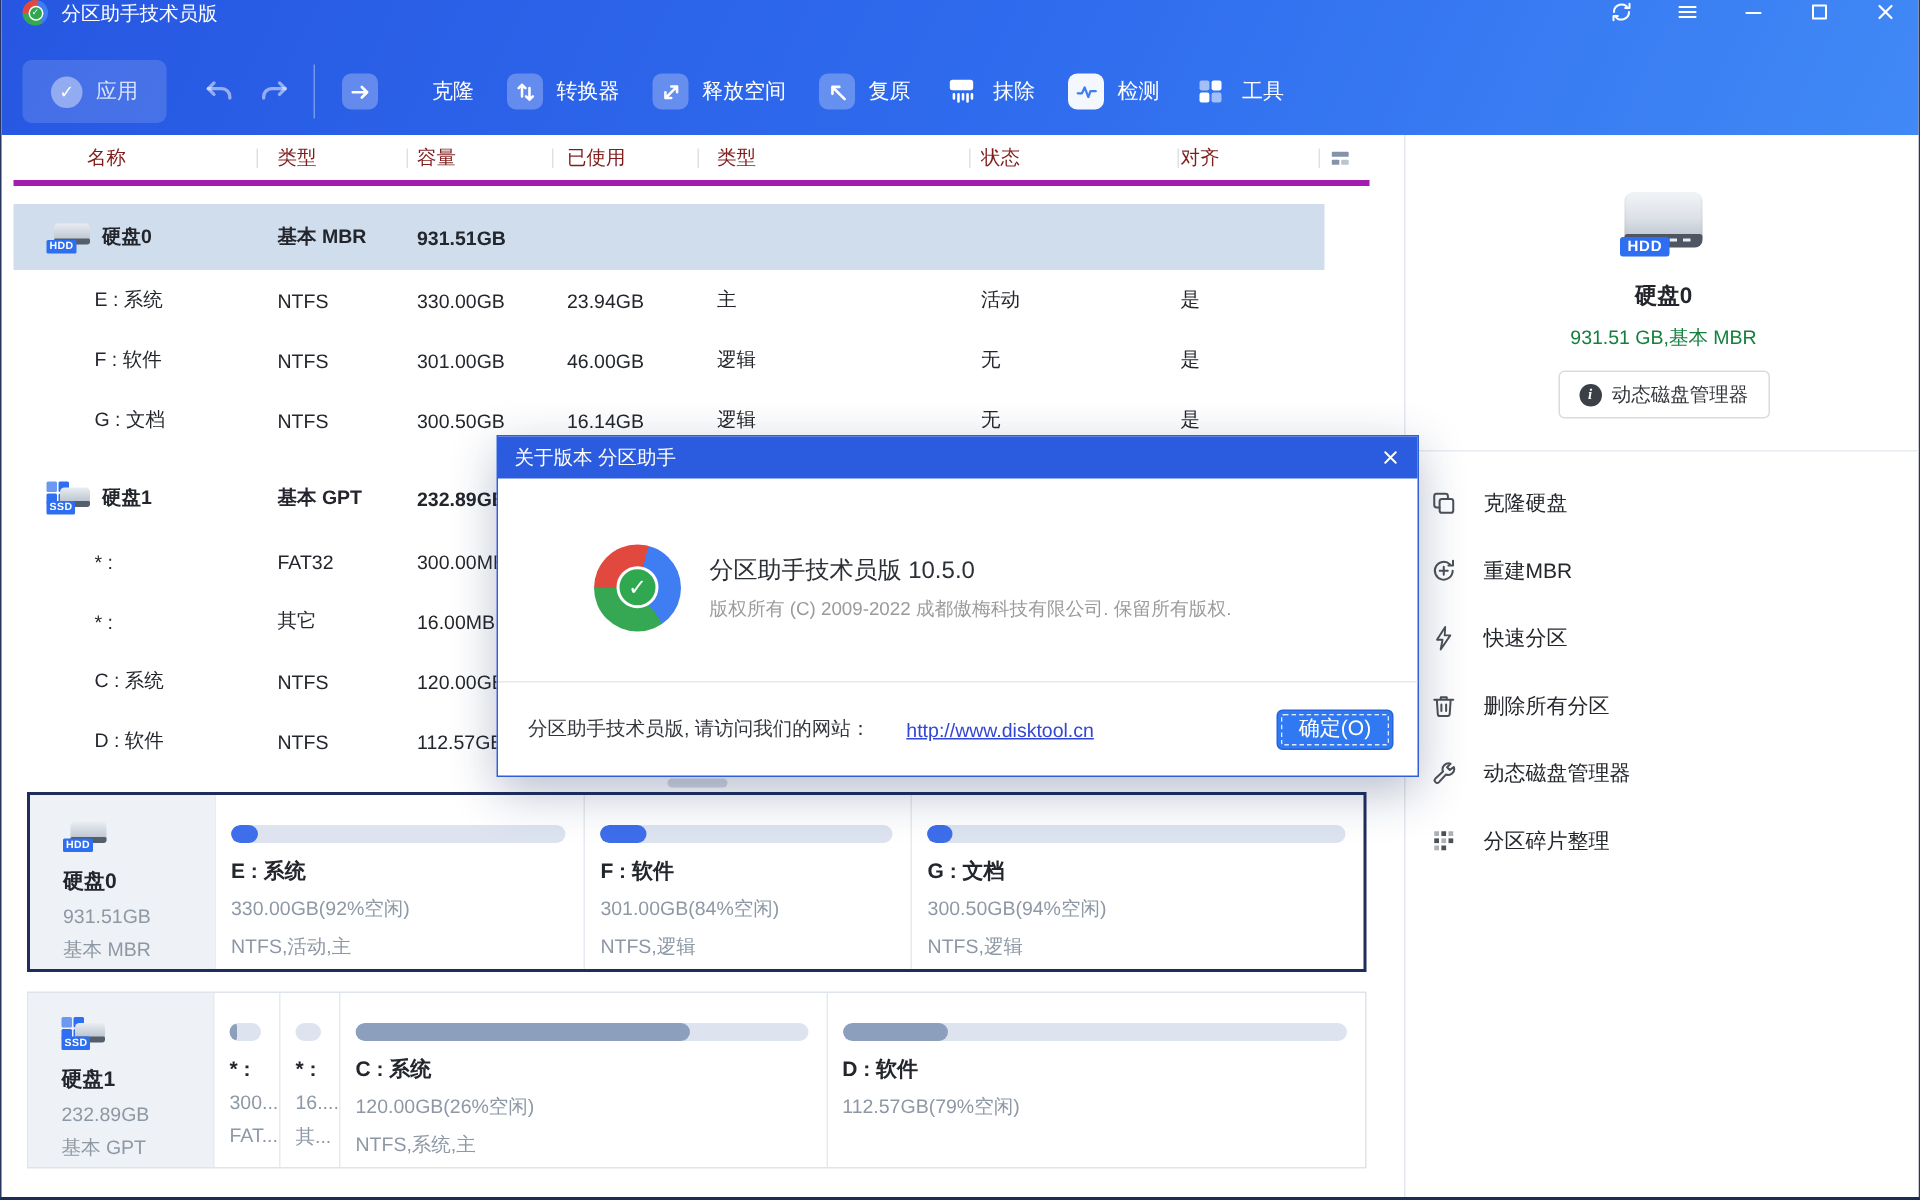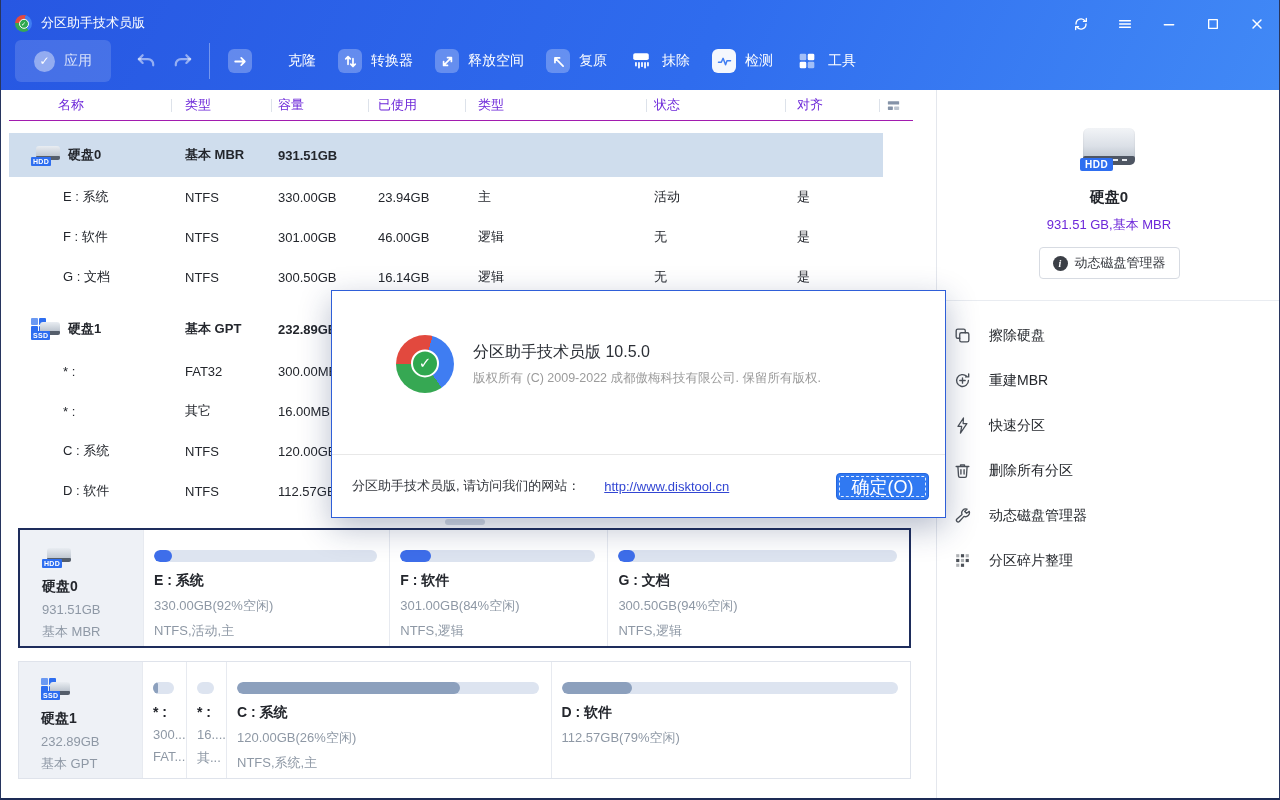--- a/index.html
+++ b/index.html
@@ -5,21 +5,21 @@
   html,body{margin:0;padding:0;}
   body{
     width:1280px;height:800px;position:relative;overflow:hidden;
     font-family:"Liberation Sans","DejaVu Sans",sans-serif;
     background:#ffffff;box-sizing:border-box;
     border-left:1px solid #27355f;border-right:1px solid #27355f;border-bottom:2px solid #1d2b55;
   }
   
   .bluezone{position:absolute;left:0;top:0;width:100%;height:90px;
     background:linear-gradient(115deg,#2757e2 0%,#2f6cee 55%,#4189f6 100%);}
-  .titlebar{height:32px;display:flex;align-items:flex-end;padding:0 14px;color:#fff;}
+  .titlebar{height:32px;display:flex;align-items:flex-start;padding:0 14px;color:#fff;}
   .app-title{font-size:13px;margin-left:9px;}
   .tb-actions{margin-left:auto;display:flex;align-items:center;gap:28px;}
   .tb-ico{width:16px;height:16px;color:#fff;cursor:pointer;display:inline-flex;}
   .tb-ico svg{width:16px;height:16px;}
   .pie{border-radius:50%;position:relative;
     background:conic-gradient(from 15deg,#3f7df2 0 130deg,#36a853 130deg 255deg,#e2493e 255deg 360deg);}
   .pie-sm{width:17px;height:17px;}
   .pie-lg{width:58px;height:58px;}
   .pie::after{content:"✓";position:absolute;left:50%;top:50%;transform:translate(-50%,-52%);
     background:#2fa84f;color:#fff;border-radius:50%;border:2px solid #fff;
@@ -40,32 +40,32 @@
   .tool-item:first-of-type{margin-left:18px;gap:36px;}
   .tool-ico{width:24px;height:24px;border-radius:6px;background:rgba(255,255,255,.27);
     display:flex;align-items:center;justify-content:center;color:#fff;}
   .tool-ico svg{width:17px;height:17px;}
   .tool-ico.bare{background:transparent;}
   .tool-ico.bare svg{width:22px;height:22px;}
   .tool-ico.solid{background:#f4f7fd;}
   
   .table{position:absolute;left:8px;top:90px;width:904px;}
   .thead{height:30px;display:grid;grid-template-columns:162px 100px 97px 97px 181px 139px 94px 1fr;
-    align-items:center;border-bottom:1px solid #a21caf;color:#6d28d9;font-size:13px;position:relative;}
+    align-items:center;border-bottom:4px solid #a21caf;color:#7f1d1d;font-size:13px;position:relative;}
   .thead .sep{position:absolute;top:9px;width:1px;height:13px;background:#dde2ea;}
   .cols-icon{position:absolute;right:12px;top:8px;width:15px;height:15px;color:#8593a8;cursor:pointer;}
   .cols-icon svg{width:15px;height:15px;}
   .trow{width:874px;height:40px;display:grid;grid-template-columns:162px 100px 97px 97px 181px 139px 94px 1fr;
     align-items:center;font-size:13px;color:#23262c;cursor:default;}
   .trow.disk{height:44px;font-weight:bold;}
   .trow.selected{background:#cfdded;}
   .trow.gap{margin-top:10px;}
   .tbody{padding-top:12px;}
   .c-pad1{padding-left:49px;} .c-pad2{padding-left:14px;} .c-pad3{padding-left:7px;}
-  .c-pad4{padding-left:10px;} .c-pad5{padding-left:13px;} .c-pad6{padding-left:8px;} .c-pad7{padding-left:12px;}
+  .c-pad4{padding-left:10px;} .c-pad5{padding-left:13px;} .c-pad6{padding-left:8px;} .c-pad7{padding-left:2px;}
   .name-disk{display:flex;align-items:center;gap:7px;padding-left:22px;}
   .name-part{padding-left:54px;}
   
   .mini-drive{width:30px;height:23px;position:relative;display:inline-block;flex:none;}
   .md-body{position:absolute;right:1px;top:2px;width:24px;height:13px;background:linear-gradient(#e9edf2,#b4bdc8);border-radius:3px 3px 1px 1px;}
   .md-strip{position:absolute;right:1px;top:12px;width:24px;height:4px;background:#555e6b;border-radius:1px 1px 2px 2px;}
   .md-badge{position:absolute;left:0;bottom:1px;background:#2e6ef0;color:#fff;font-size:7px;font-weight:bold;
     padding:0 2px;border-radius:1px;line-height:9px;letter-spacing:.3px;}
   .mini-drive.ssd .md-body{width:20px;top:4px;height:11px;}
   .mini-drive.ssd .md-strip{width:20px;top:13px;}
@@ -90,21 +90,21 @@
   .sidebar{position:absolute;left:935px;top:90px;width:344px;bottom:0;background:#fff;border-left:1px solid #e4e7ed;}
   .sb-top{text-align:center;padding-top:36px;}
   .drive-big{width:58px;height:47px;margin:0 auto;position:relative;}
   .db-body{position:absolute;left:3px;top:2px;width:52px;height:33px;border-radius:6px 6px 3px 3px;
     background:linear-gradient(180deg,#f2f4f7 0%,#dbe0e7 55%,#b7c0cb 100%);box-shadow:inset 0 -1px 2px rgba(0,0,0,.12);}
   .db-strip{position:absolute;left:3px;top:30px;width:52px;height:9px;background:#4e5663;border-radius:2px 2px 5px 5px;}
   .db-strip::after{content:"";position:absolute;right:8px;top:3px;width:5px;height:2px;background:#e8ecf1;box-shadow:-9px 0 0 #e8ecf1;}
   .db-badge{position:absolute;left:0;bottom:2px;background:#2e6ef0;color:#fff;font-weight:bold;font-size:10px;
     padding:1px 5px;border-radius:2px;letter-spacing:.5px;}
   .sb-name{font-size:15px;font-weight:bold;color:#23262c;margin-top:15px;}
-  .sb-info{font-size:13px;color:#6d28d9;margin-top:9px;}
+  .sb-info{font-size:13px;color:#15803d;margin-top:9px;}
   .health-btn{margin-top:13px;display:inline-flex;align-items:center;gap:7px;padding:6px 13px;
     border:1px solid #d7dbe2;border-radius:4px;background:#fff;font-size:13px;color:#33363c;cursor:pointer;}
   .info-ico{width:15px;height:15px;border-radius:50%;background:#3b3f46;color:#fff;font-size:10px;font-weight:bold;
     display:flex;align-items:center;justify-content:center;font-family:"Liberation Serif",serif;font-style:italic;}
   .sb-divider{height:1px;background:#e9ecf1;margin-top:21px;}
   .sb-menu{padding:12px 0 0 16px;}
   .sb-item{display:flex;align-items:center;gap:17px;height:45px;font-size:14px;color:#24272c;cursor:pointer;}
   .sb-item .ico{width:19px;height:19px;color:#4c5158;display:inline-flex;flex:none;}
   .sb-item .ico svg{width:19px;height:19px;}
   
@@ -115,22 +115,22 @@
     padding:0 11px;font-size:13px;}
   .dlg-close{margin-left:auto;width:14px;height:14px;color:#fff;cursor:pointer;display:inline-flex;}
   .dlg-close svg{width:14px;height:14px;}
   .dlg-body{flex:1;position:relative;}
   .dlg-logo{position:absolute;left:64px;top:44px;}
   .dlg-product{position:absolute;left:141px;top:51px;font-size:16px;color:#2b2f36;}
   .dlg-copy{position:absolute;left:141px;top:79px;font-size:12.5px;color:#9b9b9b;}
   .dlg-footer{height:62px;flex:none;border-top:1px solid #e8e8e8;display:flex;align-items:center;
     padding:0 16px 0 20px;font-size:13px;color:#33363c;}
   .dlg-link{color:#3246d3;text-decoration:underline;margin-left:24px;cursor:pointer;}
-  .ok-btn{margin-left:auto;width:93px;height:27px;background:#3079f2;border:1px solid #2465dd;border-radius:4px;
-    color:#fff;font-size:18px;position:relative;cursor:pointer;font-family:inherit;}
+  .ok-btn{margin-left:auto;width:78px;height:27px;background:#3079f2;border:1px solid #2465dd;border-radius:4px;
+    color:#fff;font-size:14px;position:relative;cursor:pointer;font-family:inherit;}
   .ok-btn::after{content:"";position:absolute;inset:2px;border:1px dashed rgba(255,255,255,.85);border-radius:2px;}
 </style>
 </head>
 <body>
 
 <div class="bluezone">
   <div class="titlebar">
     <span class="pie pie-sm"></span>
     <span class="app-title">分区助手技术员版</span>
     <span class="tb-actions" id="tb-actions">
@@ -456,21 +456,21 @@
   </div>
   <div class="sb-divider"></div>
   <div class="sb-menu" id="sb-menu">
       <div class="sb-item">
         <span class="ico">
           <svg viewBox="0 0 24 24" xmlns="http://www.w3.org/2000/svg">
             <rect x="8.5" y="8.5" width="11.5" height="11.5" rx="2" fill="none" stroke="currentColor" stroke-linecap="round" stroke-linejoin="round" stroke-width="1.7"></rect>
             <path d="M15.5 8.5V6a2 2 0 0 0-2-2H6a2 2 0 0 0-2 2v7.5a2 2 0 0 0 2 2h2.5" fill="none" stroke="currentColor" stroke-linecap="round" stroke-linejoin="round" stroke-width="1.7"></path>
           </svg>
         </span>
-        <span>擦除硬盘</span>
+        <span>克隆硬盘</span>
       </div>
       <div class="sb-item">
         <span class="ico">
           <svg viewBox="0 0 24 24" xmlns="http://www.w3.org/2000/svg">
             <path d="M19.5 12a7.5 7.5 0 1 1-2.2-5.3" fill="none" stroke="currentColor" stroke-linecap="round" stroke-linejoin="round" stroke-width="1.7"></path>
             <path d="M19.8 3.6v3.9h-3.9" fill="none" stroke="currentColor" stroke-linecap="round" stroke-linejoin="round" stroke-width="1.7"></path>
             <path d="M12 8.6v6.8M8.6 12h6.8" fill="none" stroke="currentColor" stroke-linecap="round" stroke-linejoin="round" stroke-width="1.7"></path>
           </svg>
         </span>
         <span>重建MBR</span>
@@ -515,20 +515,28 @@
               <rect x="10" y="16" width="4" height="4"></rect>
             </g>
           </svg>
         </span>
         <span>分区碎片整理</span>
       </div>
     </div>
 </div>
 
 <div class="dialog">
+  <div class="dlg-titlebar">
+    <span>关于版本 分区助手</span>
+    <span class="dlg-close" id="dlg-close">
+        <svg viewBox="0 0 24 24" xmlns="http://www.w3.org/2000/svg">
+          <path d="M6 6l12 12M18 6L6 18" fill="none" stroke="currentColor" stroke-linecap="round" stroke-linejoin="round" stroke-width="2.2"></path>
+        </svg>
+      </span>
+  </div>
   <div class="dlg-body">
     <span class="pie pie-lg dlg-logo"></span>
     <div class="dlg-product">分区助手技术员版 10.5.0</div>
     <div class="dlg-copy">版权所有 (C) 2009-2022 成都傲梅科技有限公司. 保留所有版权.</div>
   </div>
   <div class="dlg-footer">
     <span>分区助手技术员版, 请访问我们的网站：</span>
     <a class="dlg-link">http://www.disktool.cn</a>
     <button class="ok-btn"><span>确定(O)</span></button>
   </div>

